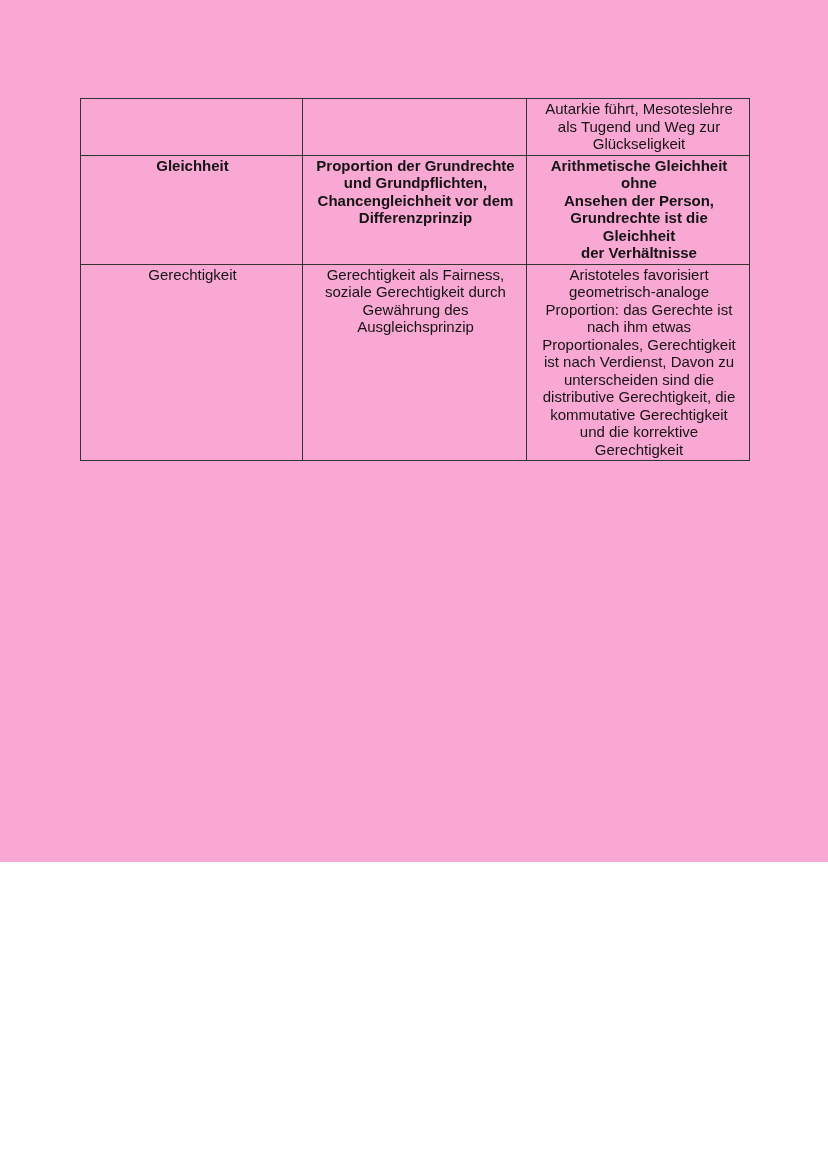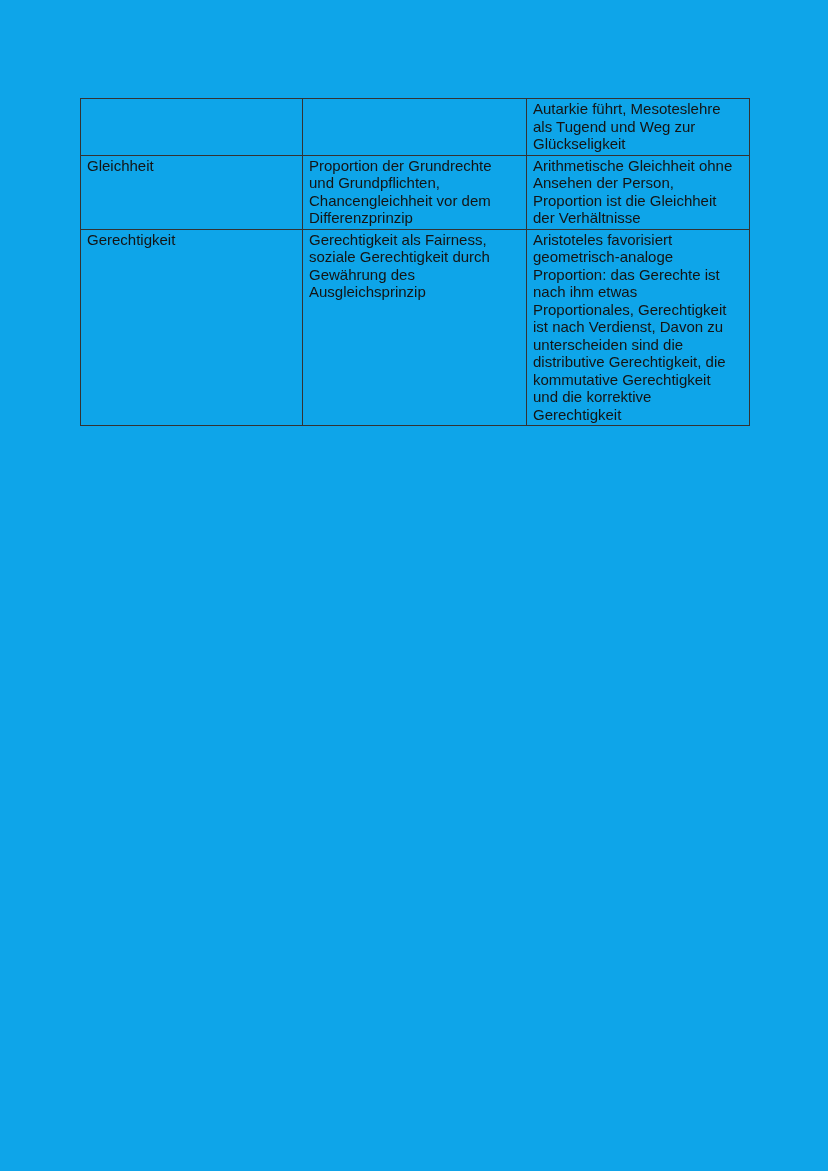--- a/index.html
+++ b/index.html
@@ -5,23 +5,24 @@
   * { margin: 0; padding: 0; box-sizing: border-box; }
   html, body {
     width: 828px;
     height: 1171px;
     background: #ffffff;
     font-family: "Liberation Sans", sans-serif;
   }
   .page {
     position: relative;
     width: 828px;
-    height: 1171px;
-    background: #0ea5e9;
+    height: 862px;
+    background: #f9a8d4;
     overflow: hidden;
+    text-align: center;
   }
   table.doc-table {
     position: absolute;
     left: 80px;
     top: 98px;
     width: 669px;
     border-collapse: collapse;
     table-layout: fixed;
   }
   table.doc-table td {
@@ -31,21 +32,21 @@
     font-size: 15px;
     line-height: 17.5px;
     color: #141414;
     white-space: pre-line;
     overflow: hidden;
   }
   col.c1 { width: 222px; }
   col.c2 { width: 224px; }
   col.c3 { width: 223px; }
   tr.r1 td { height: 51px; }
-  tr.r2 td { height: 72px; }
+  tr.r2 td { height: 72px; font-weight: bold; }
   tr.r3 td { height: 195px; }
 </style>
 </head>
 <body>
 
 <div class="page">
   <table class="doc-table">
     <colgroup>
       <col class="c1">
       <col class="c2">
@@ -60,21 +61,21 @@
 Glückseligkeit</td>
       </tr>
       <tr class="r2">
         <td>Gleichheit</td>
         <td>Proportion der Grundrechte
 und Grundpflichten,
 Chancengleichheit vor dem
 Differenzprinzip</td>
         <td>Arithmetische Gleichheit ohne
 Ansehen der Person,
-Proportion ist die Gleichheit
+Grundrechte ist die Gleichheit
 der Verhältnisse</td>
       </tr>
       <tr class="r3">
         <td>Gerechtigkeit</td>
         <td>Gerechtigkeit als Fairness,
 soziale Gerechtigkeit durch
 Gewährung des
 Ausgleichsprinzip</td>
         <td>Aristoteles favorisiert
 geometrisch-analoge

